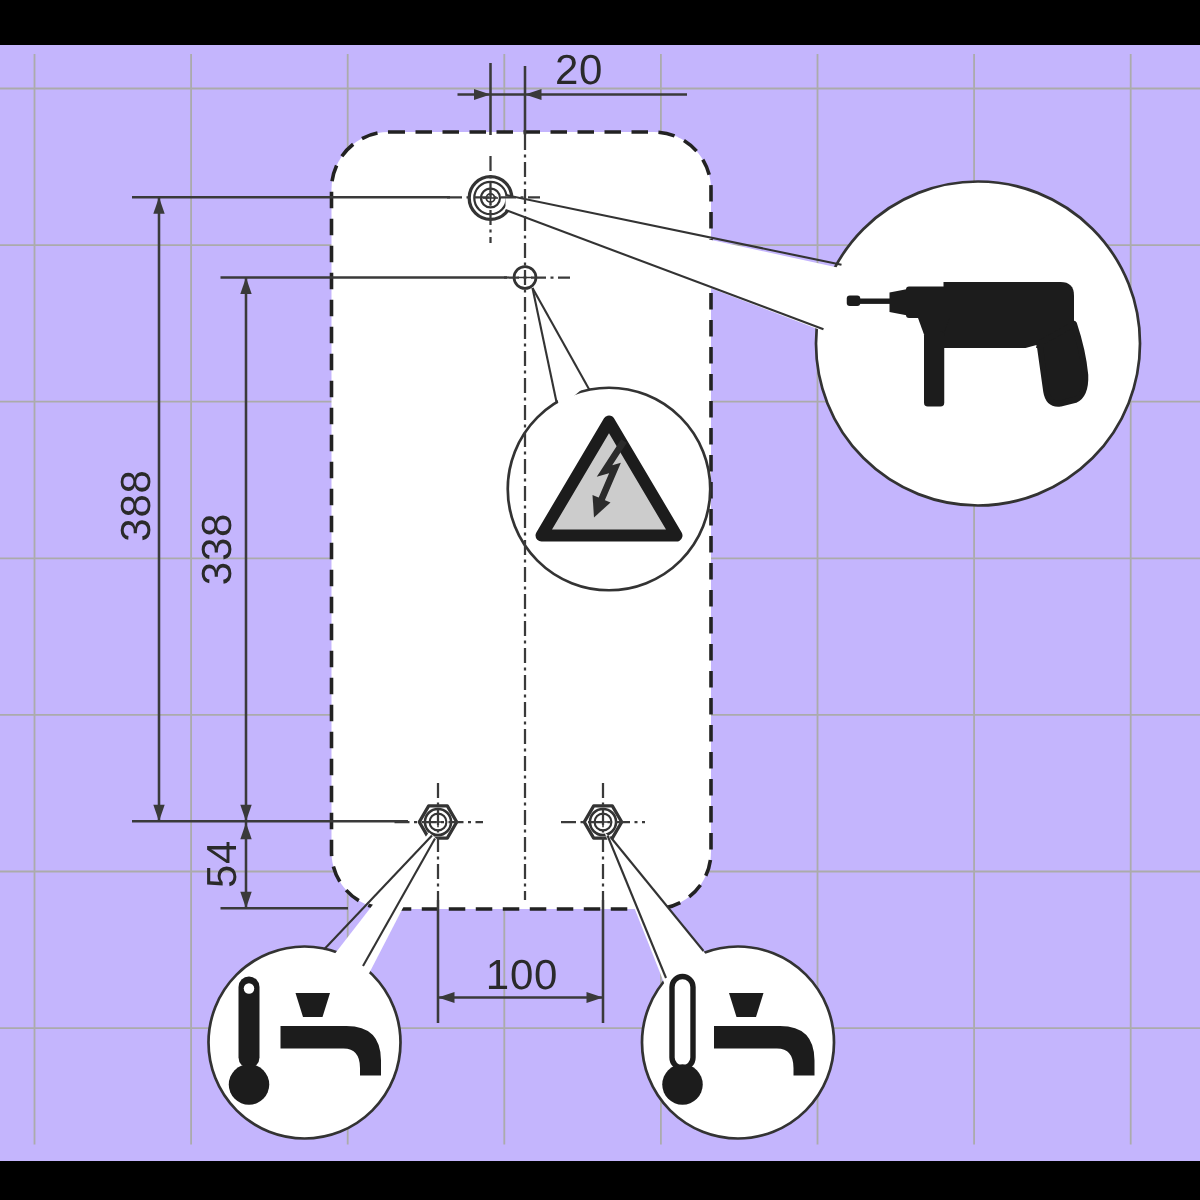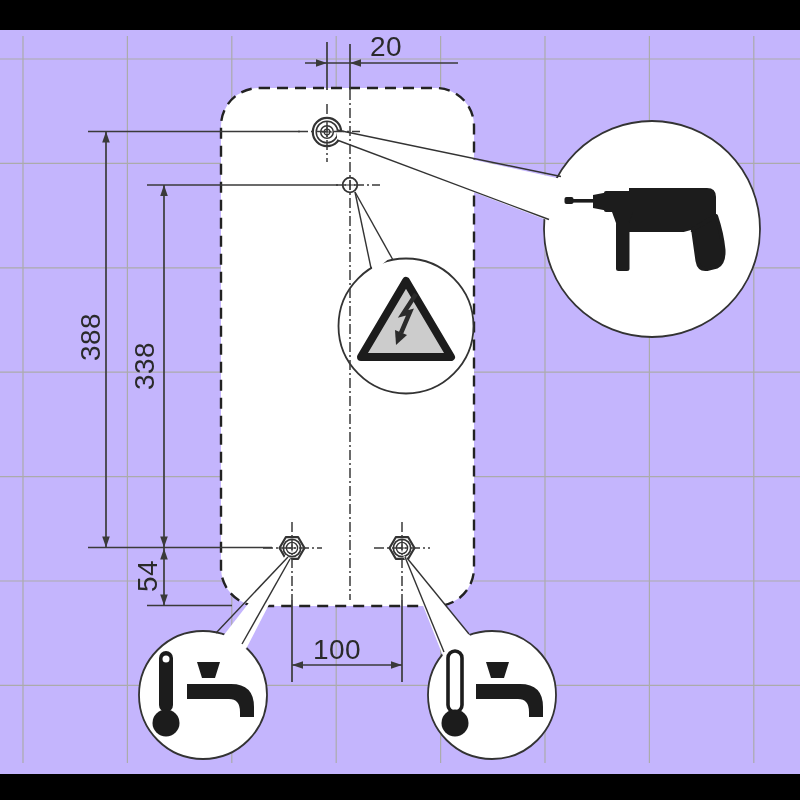--- a/index.html
+++ b/index.html
@@ -175,17 +175,17 @@
   </svg>
 
   <div class="dim-label" style="left:368px;top:33px;width:36px;">20</div>
 
   <div class="dim-label rot" style="left:56px;top:323px;width:70px;">388</div>
 
   <div class="dim-label rot" style="left:110px;top:352px;width:70px;">338</div>
 
   <div class="dim-label rot" style="left:113px;top:562px;width:70px;">54</div>
 
-  <div class="dim-label" style="left:302px;top:636px;width:70px;">100</div>
+  <div class="dim-label" style="left:313px;top:636px;width:70px;">100</div>
 
   <div id="bar-top" class="letterbox"></div>
   <div id="bar-bottom" class="letterbox"></div>
 </div>
 
 </body></html>

